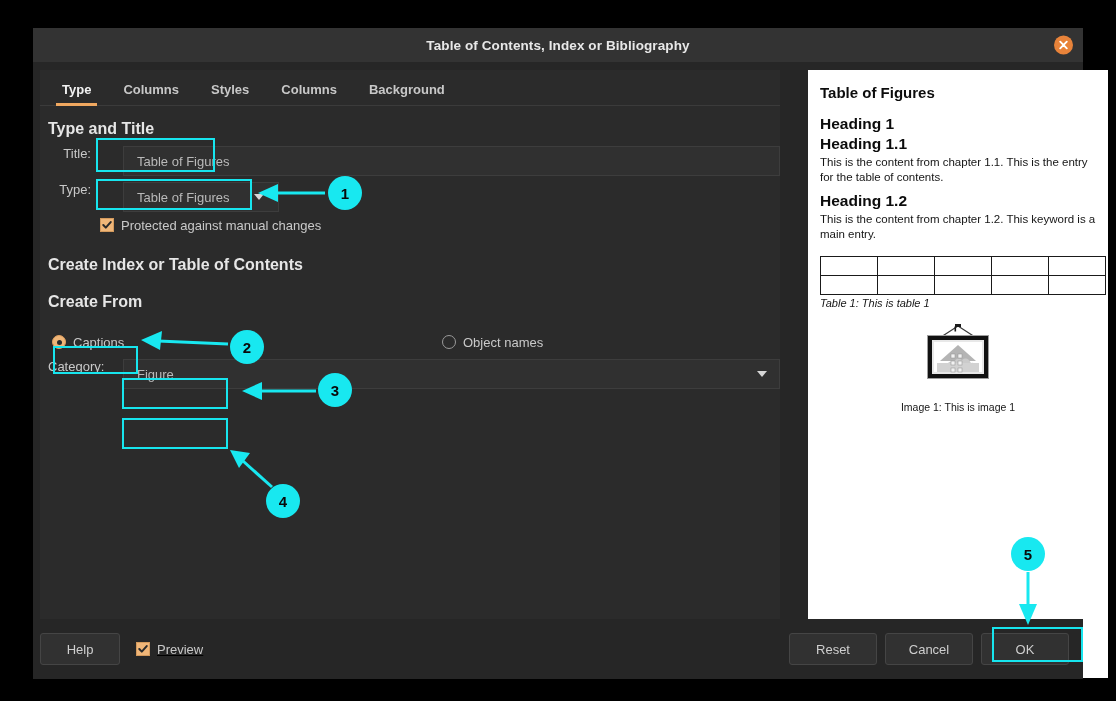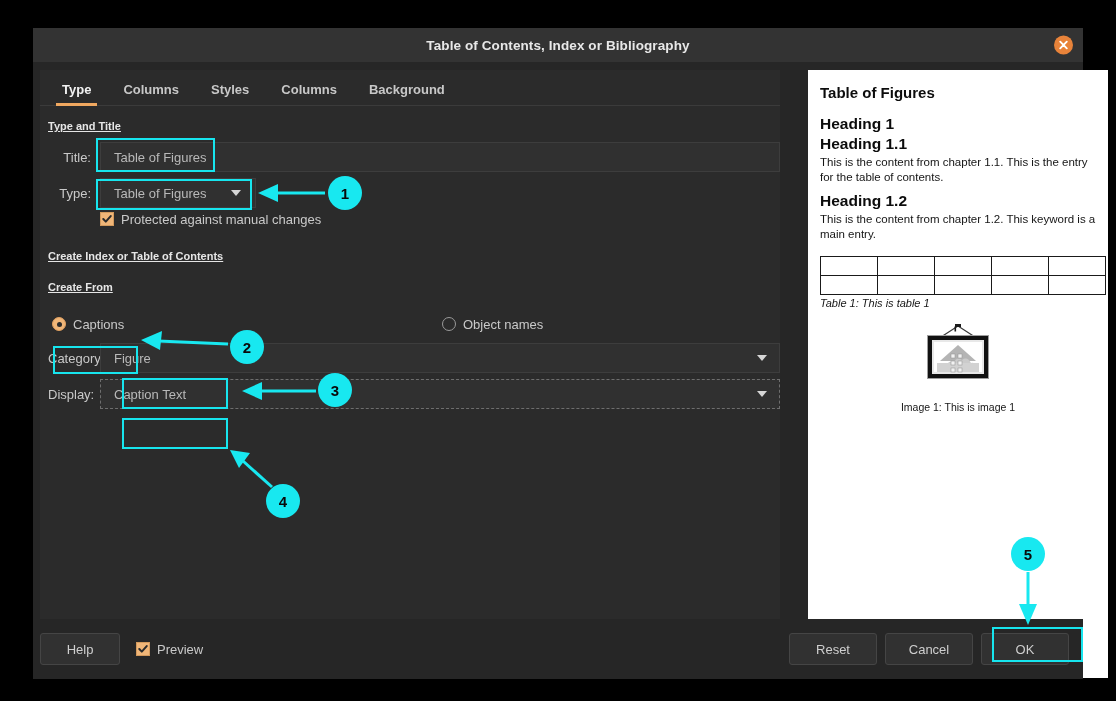--- a/index.html
+++ b/index.html
@@ -73,29 +73,29 @@
   .tab.active::after {
     content: ""; position: absolute;
     left: 10px; right: 10px; bottom: -1px;
     height: 3px; background: #f0a860;
   }
 
   .form {
     padding: 10px 0 0 0;
   }
   .section-head {
-    font-size: 11px; font-weight: bold; color: #e6e6e6;
+    font-size: 16px; font-weight: bold; color: #e6e6e6;
     padding: 4px 0 6px 8px;
-    text-decoration: underline;
   }
   .row {
-    display: flex; align-items: center;
+    display: flex; 
     height: 34px;
     margin: 2px 0;
     padding-left: 8px;
+    gap: 23px;
   }
   .row-label {
     width: 52px; flex: 0 0 52px;
     text-align: right;
     font-size: 13px; color: #c9c9c9;
     padding-right: 9px;
   }
   .field {
     position: relative;
     height: 30px;
@@ -190,21 +190,21 @@
     border-radius: 3px;
     color: #cfcfcf; font-size: 13px;
     display: flex; align-items: center; justify-content: center;
     cursor: pointer;
     padding: 0 16px;
   }
   .btn.help { width: 80px; }
   .btn.wide { width: 88px; }
   .spacer { flex: 1 1 auto; }
   .gap { width: 8px; flex: 0 0 8px; }
-  .preview-chk { display: flex; align-items: center; margin-left: 16px; cursor: pointer; }
+  .preview-chk { display: flex; align-items: center; margin-left: 16px; cursor: pointer; text-decoration: underline; }
 
   
   .overlay {
     position: absolute; left: 0; top: 0;
     width: 1116px; height: 701px;
     pointer-events: none;
   }
   .hl {
     position: absolute;
     border: 2px solid #17e5ee;
@@ -291,27 +291,20 @@
           </div>
 
           <div class="row">
             <div class="row-label">Category:</div>
             <div class="field combo grow">
               <span>Figure</span>
               <span class="arrow"></span>
             </div>
           </div>
 
-          <div class="row">
-            <div class="row-label">Display:</div>
-            <div class="field combo grow dotted">
-              <span>Caption Text</span>
-              <span class="arrow"></span>
-            </div>
-          </div>
 
         </div>
       </div>
 
       <div class="preview-pane">
         <div class="pv-title">Table of Figures</div>
 
         <div>
           <div class="pv-h">Heading 1</div>
         </div>

